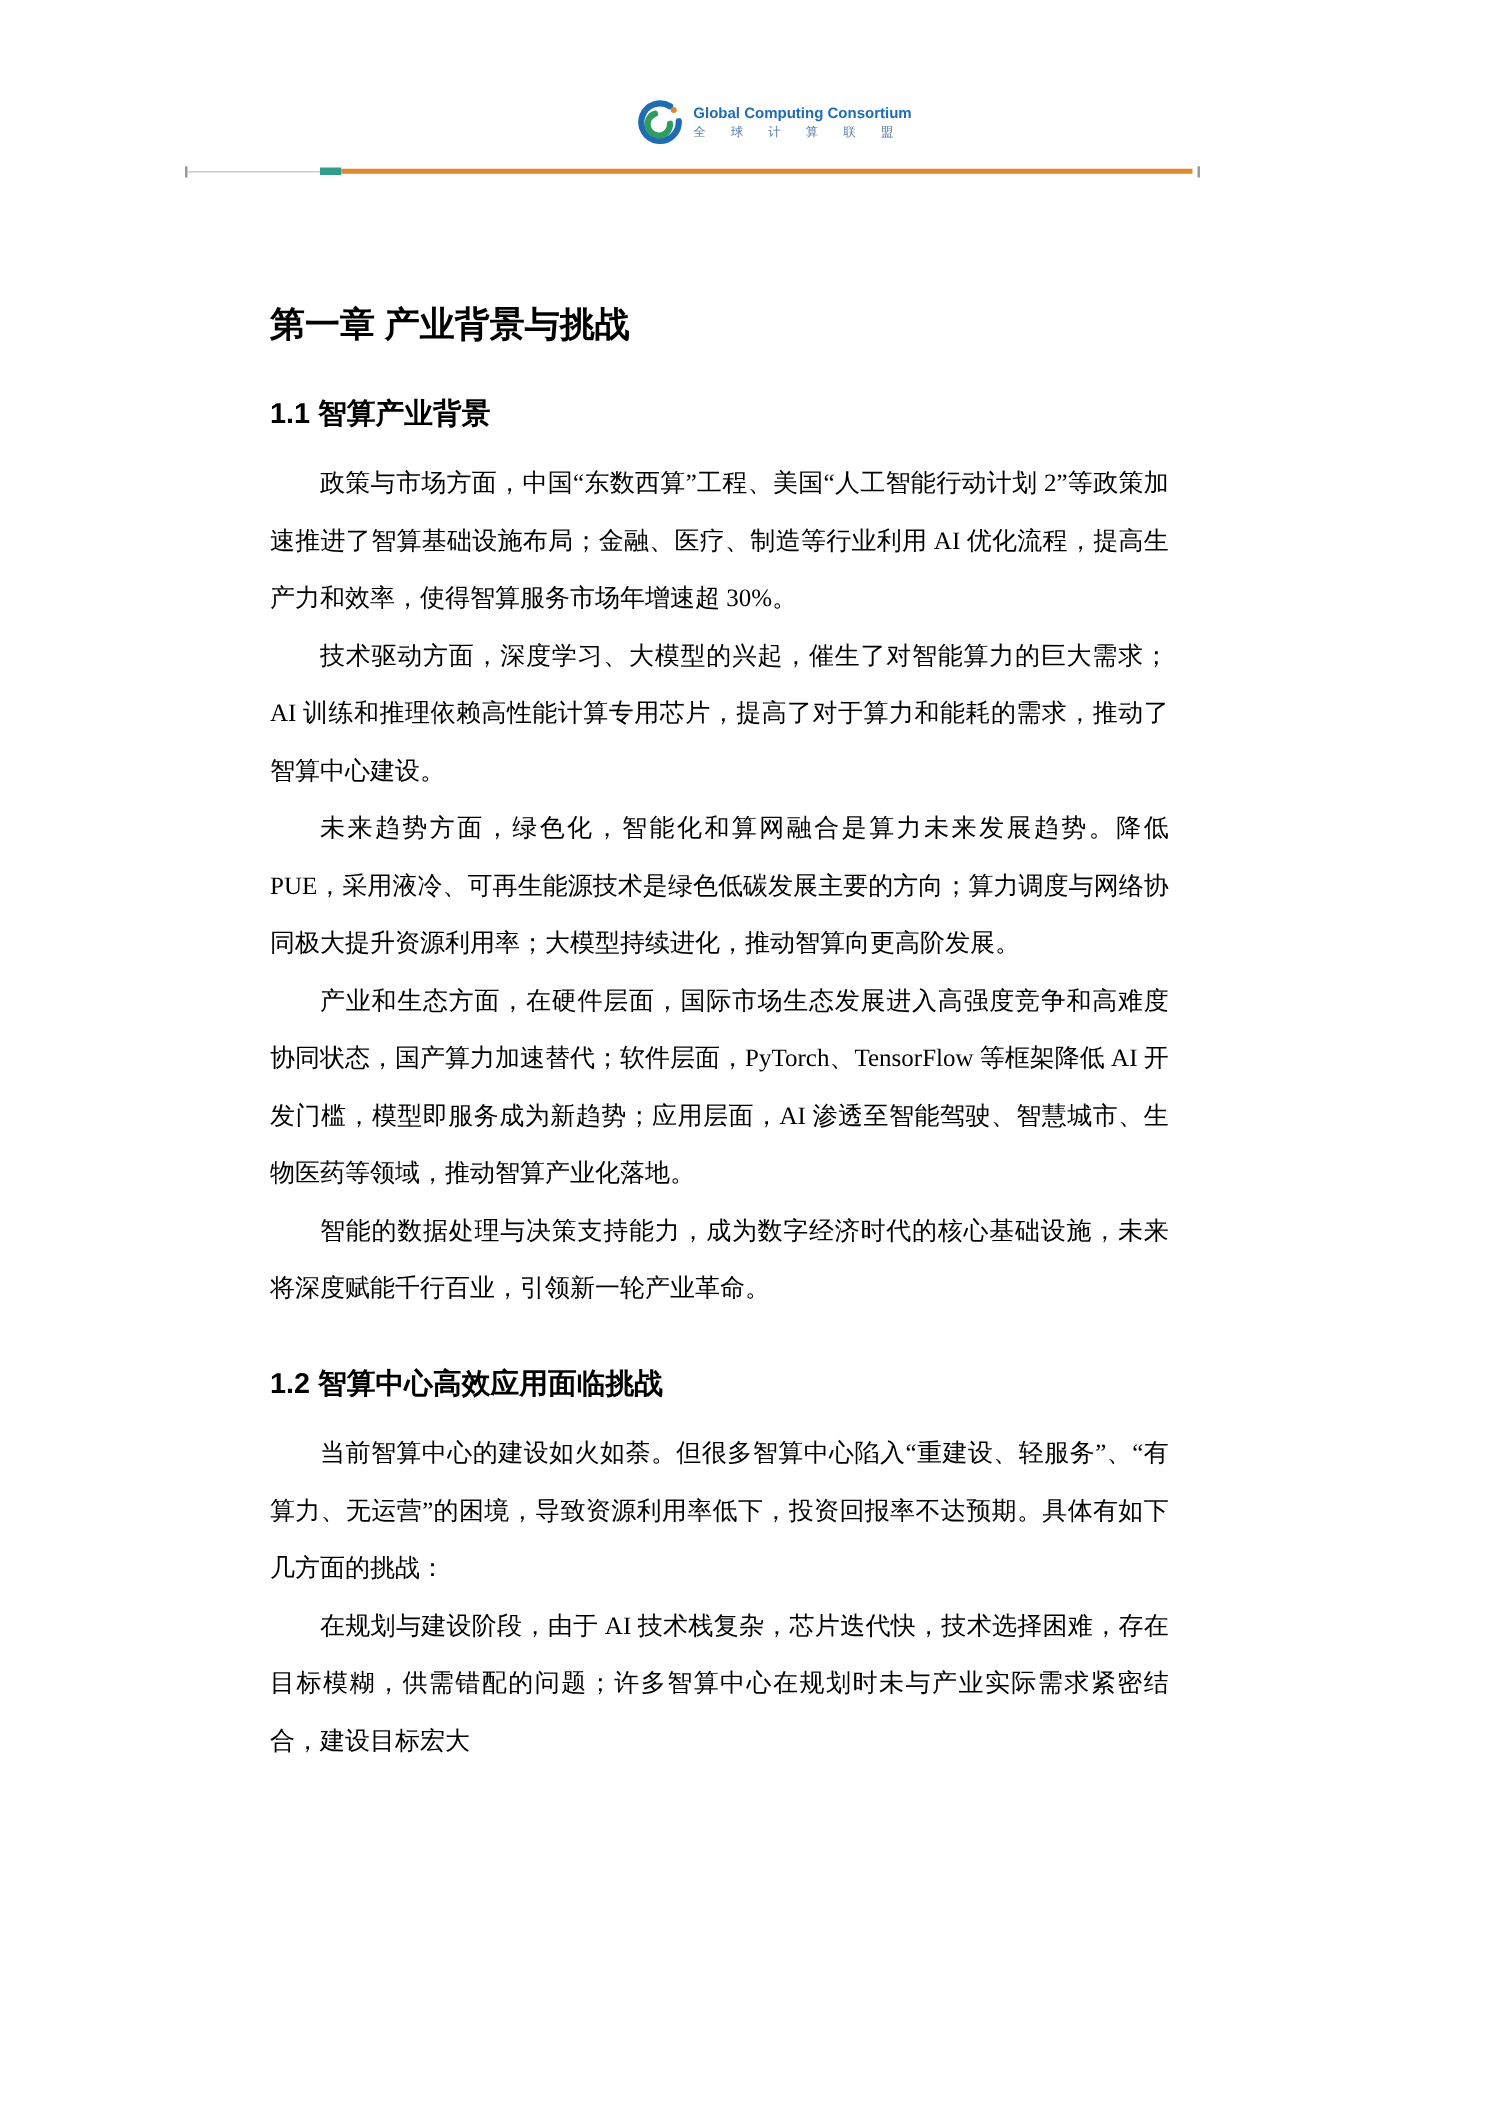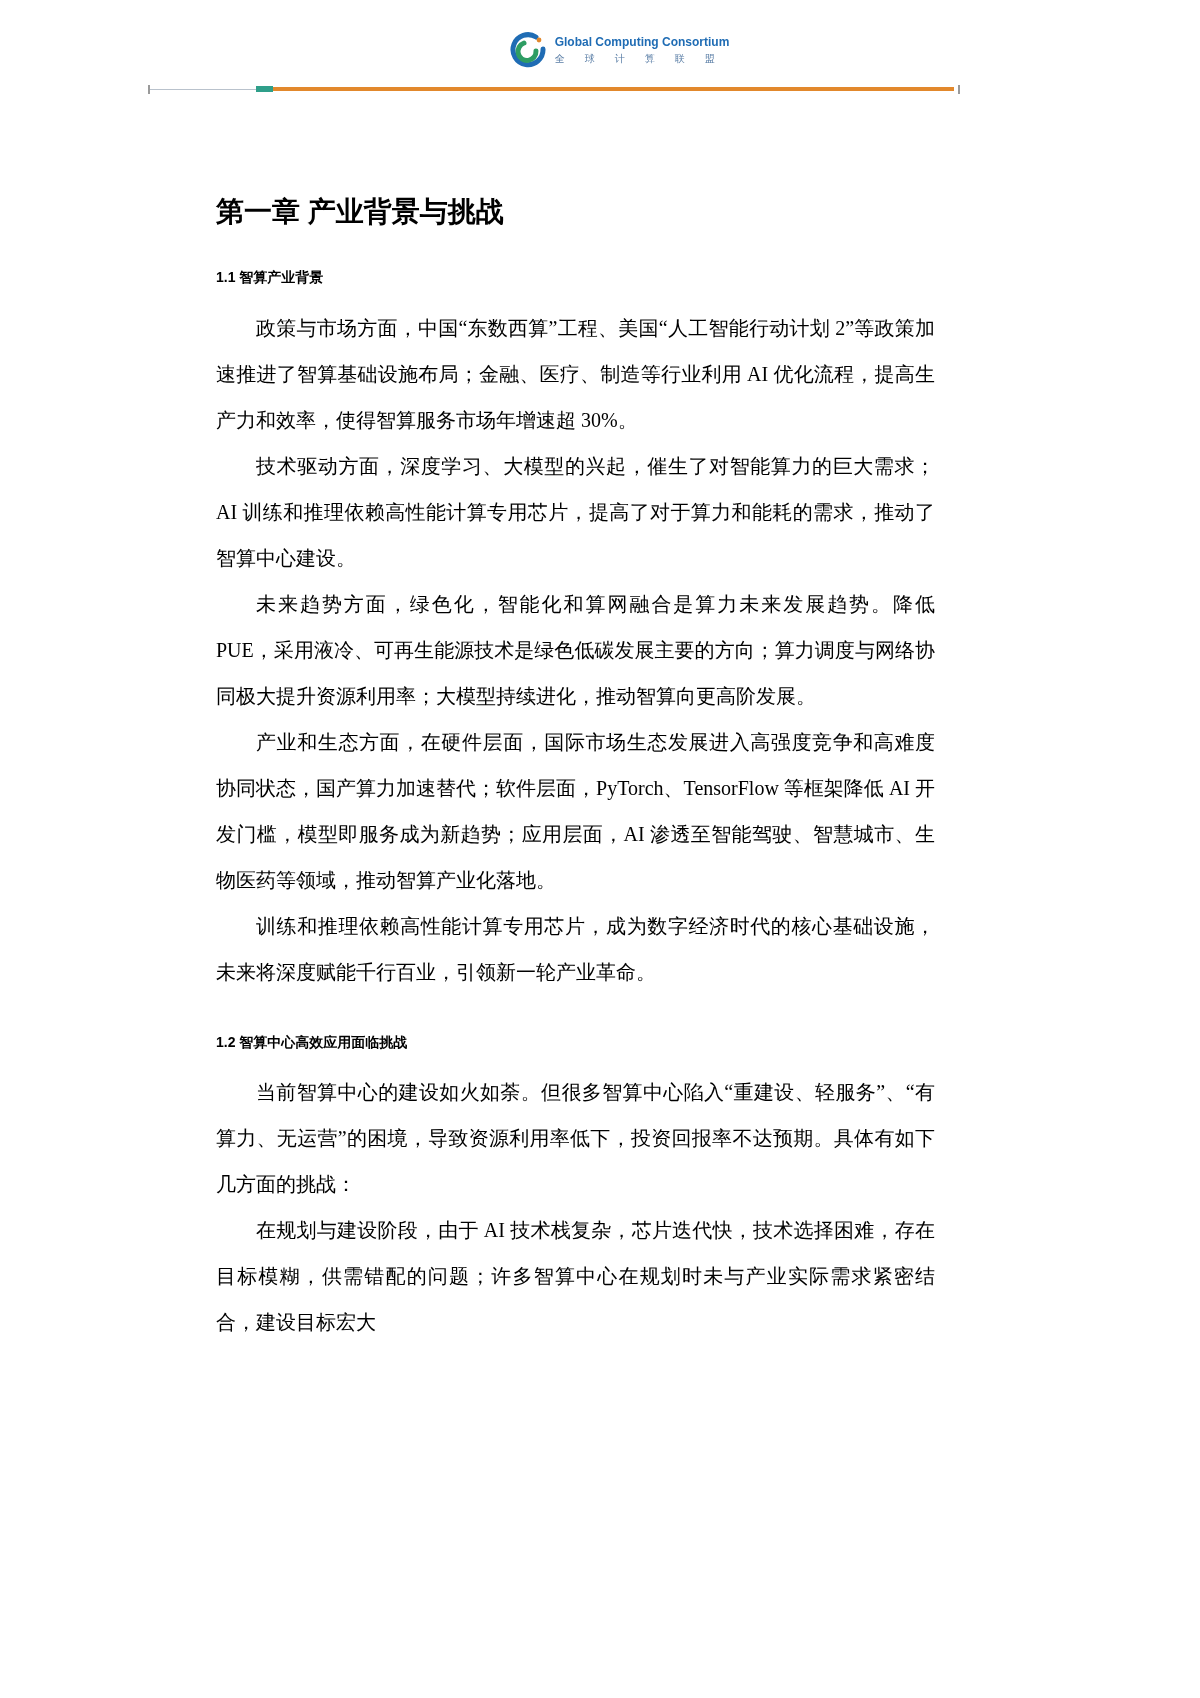--- a/index.html
+++ b/index.html
@@ -13,21 +13,21 @@
     min-height: 1698px;
     margin: 0 auto;
     background: #ffffff;
     color: #000000;
     font-family: "Liberation Serif", "DejaVu Serif", serif;
     box-sizing: border-box;
   }
 
   
   .header {
-    padding-top: 32px;
+    padding-top: 80px;
     display: flex;
     justify-content: center;
     margin-left: 39px;
   }
   .logo {
     display: flex;
     align-items: center;
     gap: 9px;
   }
   .logo-icon {
@@ -100,21 +100,21 @@
     font-family: "Liberation Sans", "DejaVu Sans", sans-serif;
     font-weight: bold;
     font-size: 28px;
     line-height: 1.3;
     color: #000;
   }
   .section-heading {
     margin: 38px 0 18px 0;
     font-family: "Liberation Sans", "DejaVu Sans", sans-serif;
     font-weight: bold;
-    font-size: 14px;
+    font-size: 23px;
     line-height: 1.3;
     color: #000;
   }
   .body-paragraph {
     margin: 0;
     font-size: 20px;
     line-height: 46px;
     text-align: justify;
     text-indent: 2em;
     color: #000;
@@ -152,21 +152,21 @@
   <main class="content">
 
     <h1 class="chapter-title">第一章 产业背景与挑战</h1>
 
     <section>
       <h2 class="section-heading">1.1 智算产业背景</h2>
       <p class="body-paragraph">政策与市场方面，中国“东数西算”工程、美国“人工智能行动计划 2”等政策加速推进了智算基础设施布局；金融、医疗、制造等行业利用 AI 优化流程，提高生产力和效率，使得智算服务市场年增速超 30%。</p>
       <p class="body-paragraph">技术驱动方面，深度学习、大模型的兴起，催生了对智能算力的巨大需求；AI 训练和推理依赖高性能计算专用芯片，提高了对于算力和能耗的需求，推动了智算中心建设。</p>
       <p class="body-paragraph">未来趋势方面，绿色化，智能化和算网融合是算力未来发展趋势。降低 PUE，采用液冷、可再生能源技术是绿色低碳发展主要的方向；算力调度与网络协同极大提升资源利用率；大模型持续进化，推动智算向更高阶发展。</p>
       <p class="body-paragraph">产业和生态方面，在硬件层面，国际市场生态发展进入高强度竞争和高难度协同状态，国产算力加速替代；软件层面，PyTorch、TensorFlow 等框架降低 AI 开发门槛，模型即服务成为新趋势；应用层面，AI 渗透至智能驾驶、智慧城市、生物医药等领域，推动智算产业化落地。</p>
-      <p class="body-paragraph">训练和推理依赖高性能计算专用芯片，成为数字经济时代的核心基础设施，未来将深度赋能千行百业，引领新一轮产业革命。</p>
+      <p class="body-paragraph">智能的数据处理与决策支持能力，成为数字经济时代的核心基础设施，未来将深度赋能千行百业，引领新一轮产业革命。</p>
     </section>
 
     <section>
       <h2 class="section-heading">1.2 智算中心高效应用面临挑战</h2>
       <p class="body-paragraph">当前智算中心的建设如火如荼。但很多智算中心陷入“重建设、轻服务”、“有算力、无运营”的困境，导致资源利用率低下，投资回报率不达预期。具体有如下几方面的挑战：</p>
       <p class="body-paragraph">在规划与建设阶段，由于 AI 技术栈复杂，芯片迭代快，技术选择困难，存在目标模糊，供需错配的问题；许多智算中心在规划时未与产业实际需求紧密结合，建设目标宏大</p>
     </section>
 
   </main>
 

